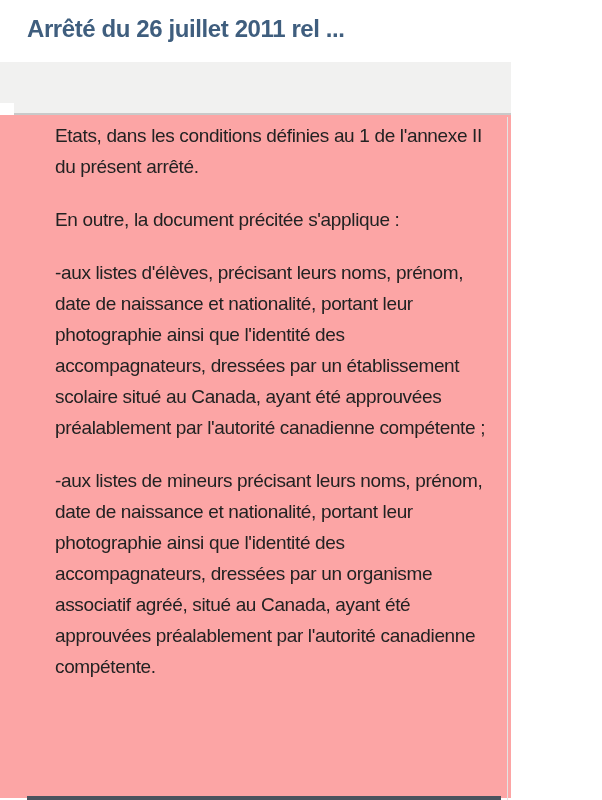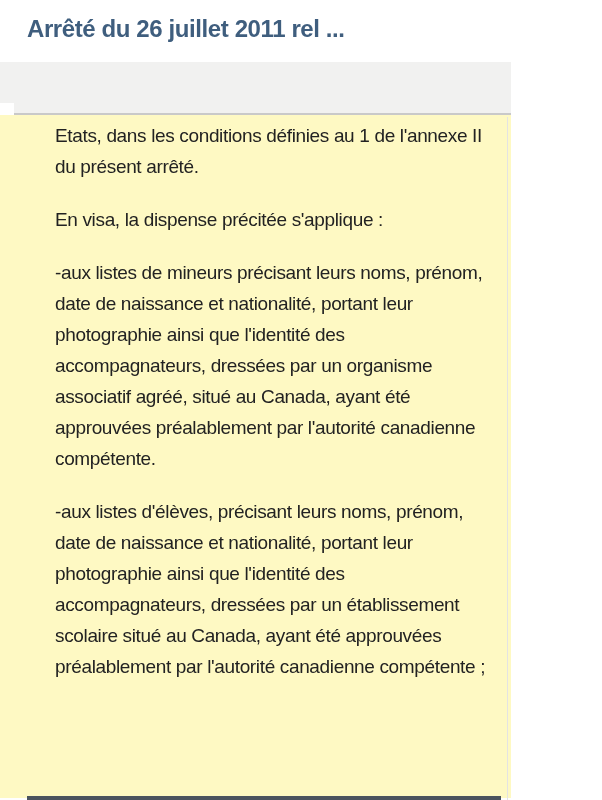--- a/index.html
+++ b/index.html
@@ -44,21 +44,21 @@
     left: 0; bottom: -2px;
     width: 14px; height: 12px;
     background: #ffffff;
   }
 
   .doc-scroll {
     position: relative;
     height: 683px;
     padding: 5px 22px 0 55px;
     overflow: hidden;
-    background: #fef9c3;
+    background: #fca5a5;
   }
   .doc-scroll p {
     font-size: 19px;
     line-height: 31px;
     letter-spacing: -0.35px;
     color: var(--text_color);
     margin: 0 0 22px 0;
   }
 
   .scrollbar-track {
@@ -83,22 +83,22 @@
   <header class="title-bar">
     <h1>Arrêté du 26 juillet 2011 rel ...</h1>
   </header>
 
   <div class="toolbar-band">
     <div class="band-left-notch"></div>
   </div>
 
   <main class="doc-scroll">
     <p>Etats, dans les conditions définies au 1 de l'annexe II du présent arrêté.</p>
-    <p>En visa, la dispense précitée s'applique :</p>
+    <p>En outre, la document précitée s'applique :</p>
+    <p>-aux listes d'élèves, précisant leurs noms, prénom, date de naissance et nationalité, portant leur photographie ainsi que l'identité des accompagnateurs, dressées par un établissement scolaire situé au Canada, ayant été approuvées préalablement par l'autorité canadienne compétente ;</p>
     <p>-aux listes de mineurs précisant leurs noms, prénom, date de naissance et nationalité, portant leur photographie ainsi que l'identité des accompagnateurs, dressées par un organisme associatif agréé, situé au Canada, ayant été approuvées préalablement par l'autorité canadienne compétente.</p>
-    <p>-aux listes d'élèves, précisant leurs noms, prénom, date de naissance et nationalité, portant leur photographie ainsi que l'identité des accompagnateurs, dressées par un établissement scolaire situé au Canada, ayant été approuvées préalablement par l'autorité canadienne compétente ;</p>
   </main>
 
   <div class="scrollbar-track"></div>
 
   <div class="bottom-bar-cutoff"></div>
 
 </div>
 
 </body></html>

